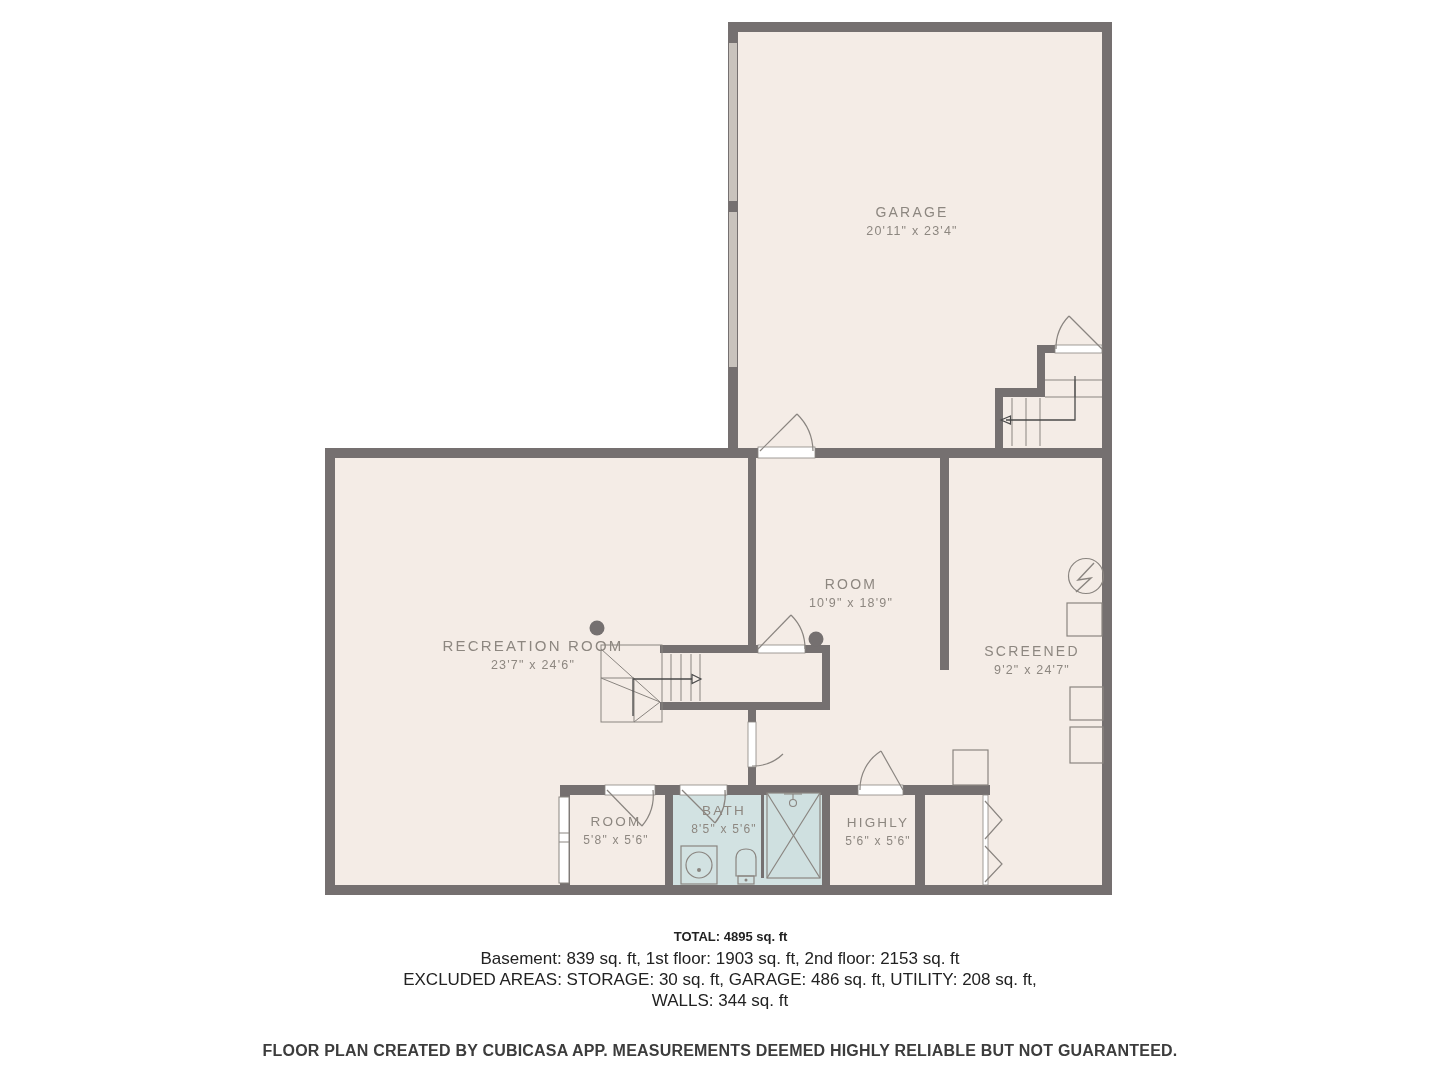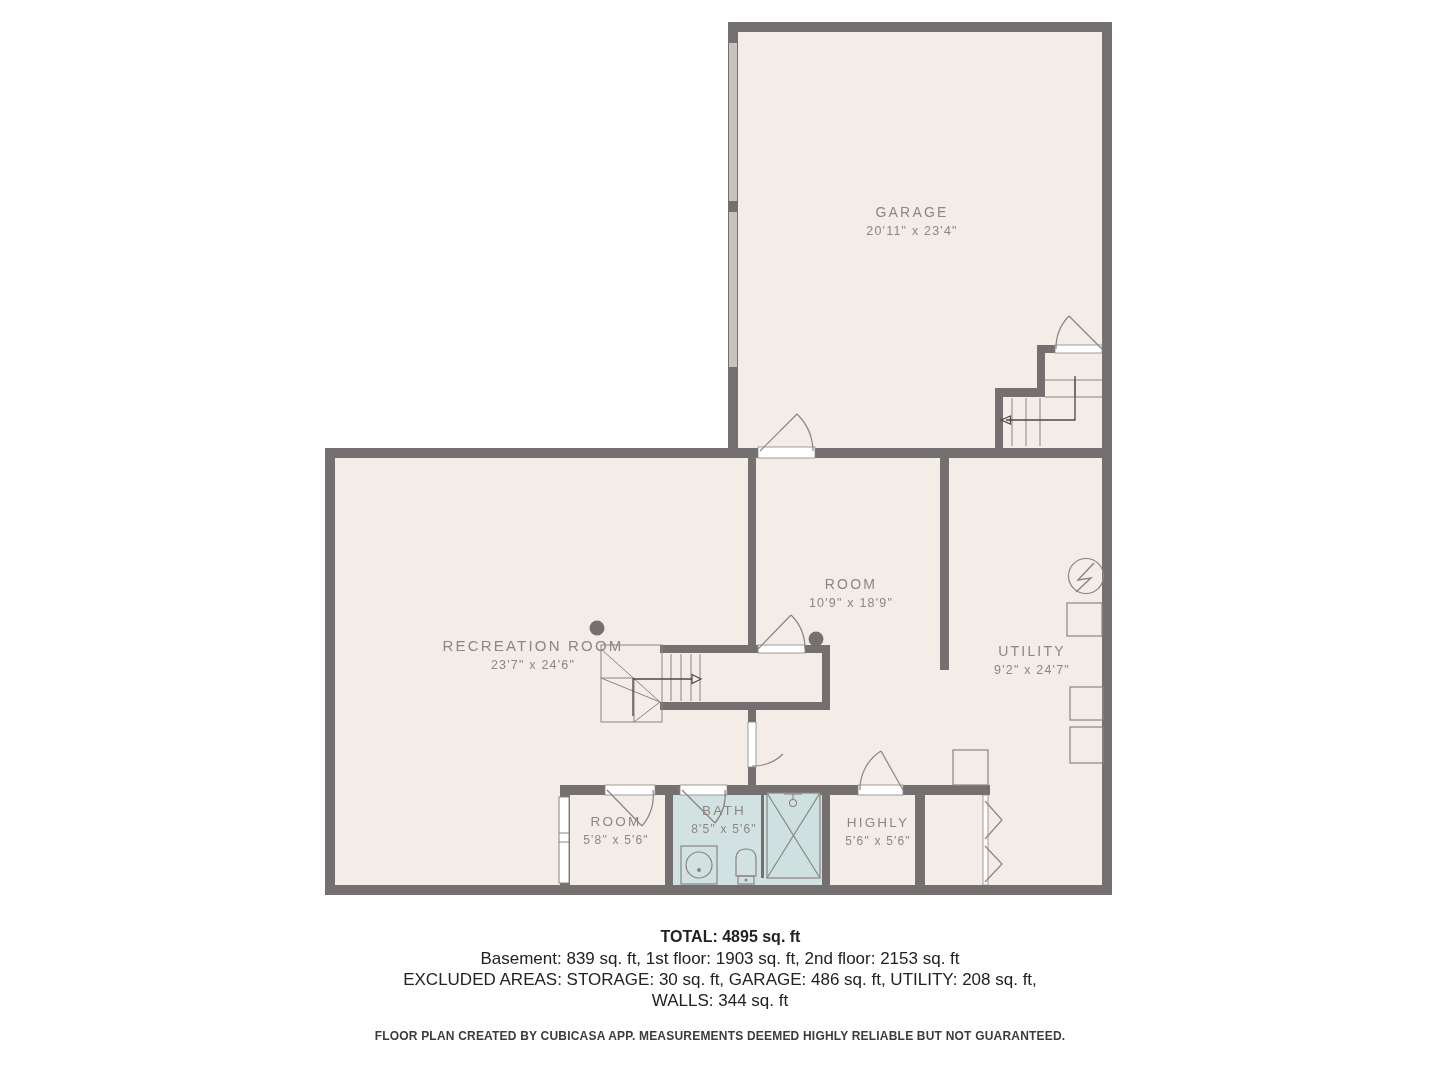--- a/index.html
+++ b/index.html
@@ -7,23 +7,23 @@
          font-family:"Liberation Sans", sans-serif;}
   .plan-svg{position:absolute;left:0;top:0;}
   .room-label{position:absolute;transform:translate(-50%,-50%);text-align:center;
               color:#8d8780;white-space:nowrap;line-height:1.25;}
   .rname{letter-spacing:2.2px;font-size:14px;}
   .rname.lg{font-size:15px;}
   .rname.sm{font-size:13.5px;}
   .rdims{letter-spacing:1.2px;font-size:12.5px;margin-top:2px;}
   .rdims.sm{font-size:12px;}
   .summary{position:absolute;left:0;right:0;top:926px;text-align:center;color:#222222;}
-  .summary .total{font-size:16px;font-weight:bold;line-height:22px;margin-left:21px;}
+  .summary .total{font-size:13px;font-weight:bold;line-height:22px;margin-left:21px;}
   .summary .sline{font-size:17px;line-height:21px;}
-  .summary .footer{font-size:12px;font-weight:bold;color:#3c3c3c;letter-spacing:0.2px;margin-top:18px;}
+  .summary .footer{font-size:16px;font-weight:bold;color:#3c3c3c;letter-spacing:0.2px;margin-top:31px;}
 </style>
 </head>
 <body>
 
 <div class="stage">
 
   <svg class="plan-svg" width="1440" height="1080" viewBox="0 0 1440 1080">
 
     <g>
       <rect x="738" y="32" width="364" height="416" fill="#f4ece6"></rect>
@@ -211,21 +211,21 @@
   </div>
   <div class="room-label" style="left:533px;top:655px">
     <div class="rname lg">RECREATION ROOM</div>
     <div class="rdims">23'7" x 24'6"</div>
   </div>
   <div class="room-label" style="left:851px;top:594px">
     <div class="rname">ROOM</div>
     <div class="rdims">10'9" x 18'9"</div>
   </div>
   <div class="room-label" style="left:1032px;top:661px">
-    <div class="rname">UTILITY</div>
+    <div class="rname">SCREENED</div>
     <div class="rdims">9'2" x 24'7"</div>
   </div>
   <div class="room-label" style="left:616px;top:831px">
     <div class="rname sm">ROOM</div>
     <div class="rdims sm">5'8" x 5'6"</div>
   </div>
   <div class="room-label" style="left:724px;top:820px">
     <div class="rname sm">BATH</div>
     <div class="rdims sm">8'5" x 5'6"</div>
   </div>

